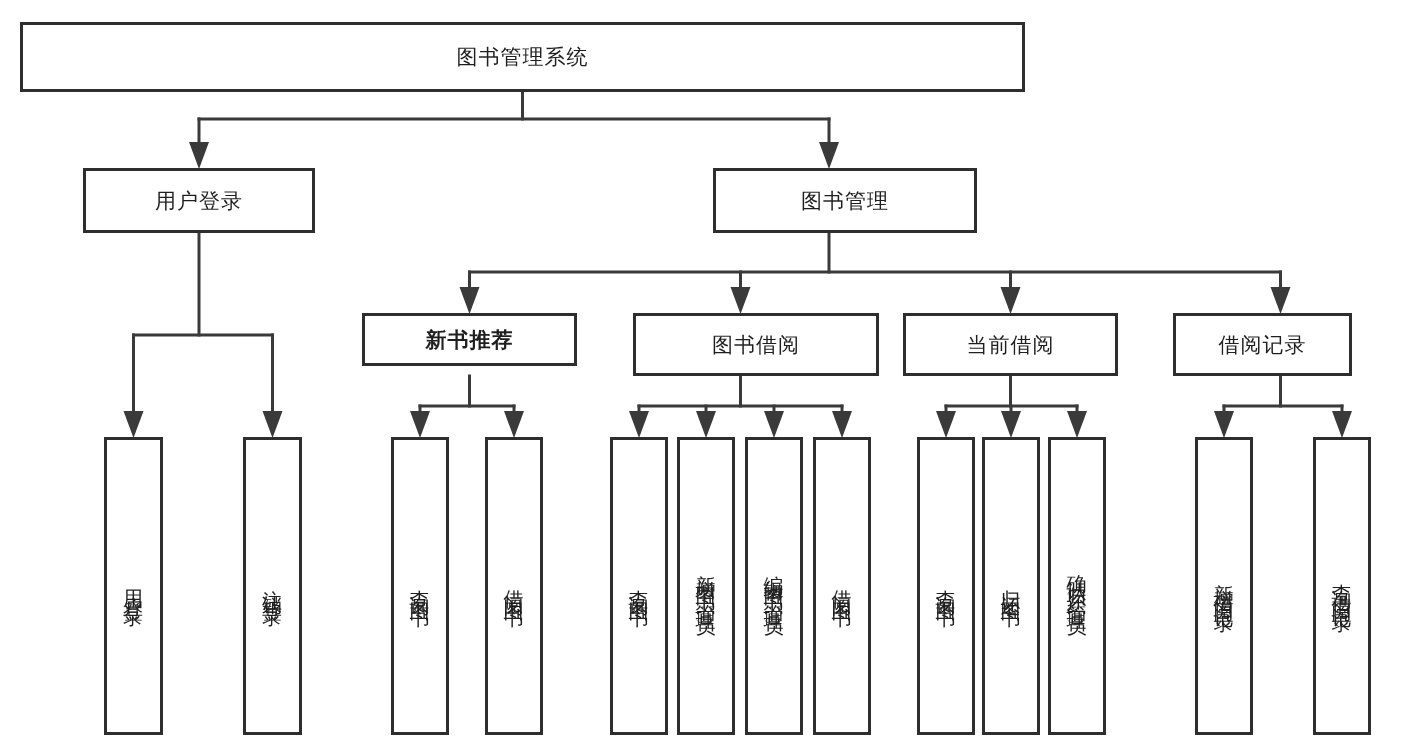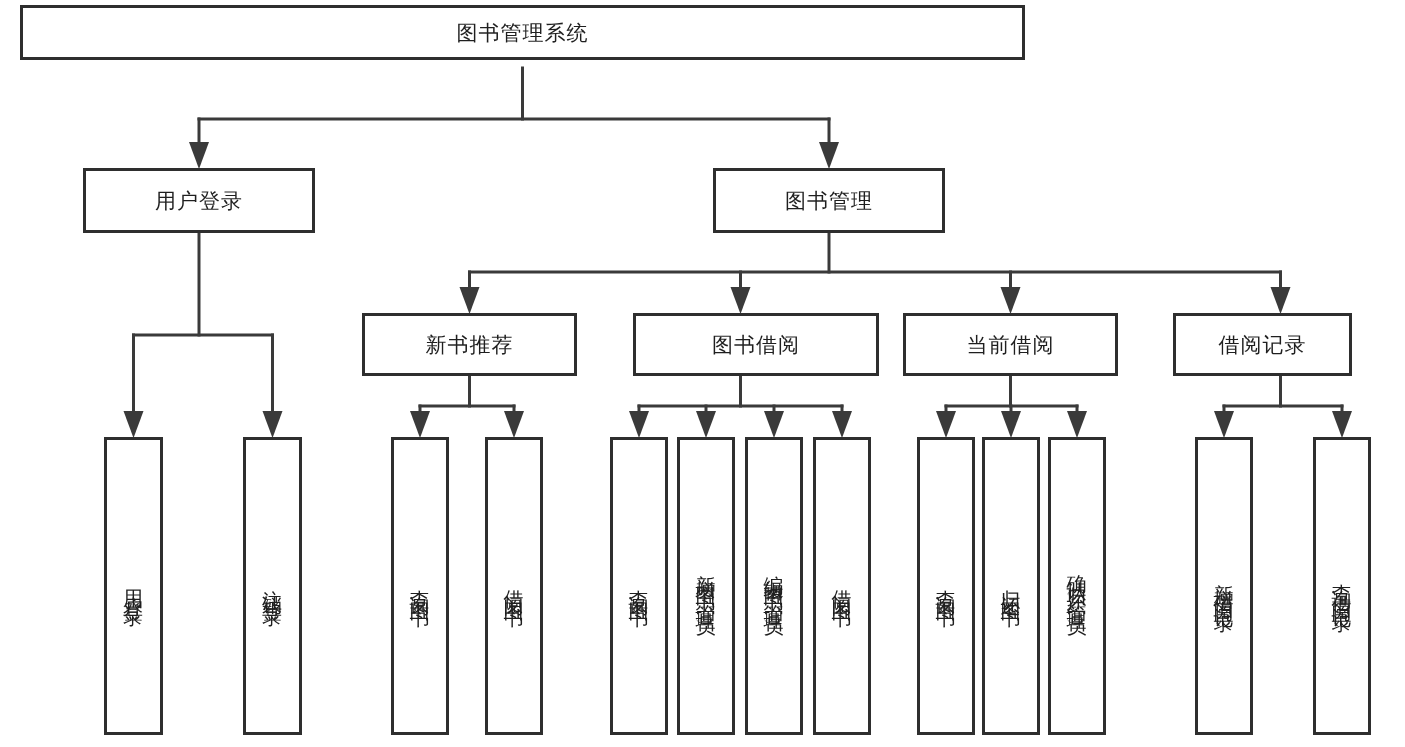--- a/index.html
+++ b/index.html
@@ -104,30 +104,30 @@
       <line x1="1077" y1="406" x2="1077" y2="415" stroke="#3a3a3a" stroke-width="3" stroke-linecap="square"></line>
       <polygon points="1067,411 1087,411 1077,438" fill="#3a3a3a"></polygon>
       <line x1="1280.5" y1="376" x2="1280.5" y2="406" stroke="#3a3a3a" stroke-width="3" stroke-linecap="square"></line>
       <line x1="1224" y1="406" x2="1342" y2="406" stroke="#3a3a3a" stroke-width="3" stroke-linecap="square"></line>
       <line x1="1224" y1="406" x2="1224" y2="415" stroke="#3a3a3a" stroke-width="3" stroke-linecap="square"></line>
       <polygon points="1214,411 1234,411 1224,438" fill="#3a3a3a"></polygon>
       <line x1="1342" y1="406" x2="1342" y2="415" stroke="#3a3a3a" stroke-width="3" stroke-linecap="square"></line>
       <polygon points="1332,411 1352,411 1342,438" fill="#3a3a3a"></polygon>
     </svg>
 
-<div class="node h" style="left: 20px; top: 5px; width: 1005px; height: 55px; align-items: center;">
+<div class="node h" style="left: 20px; top: 22px; width: 1005px; height: 70px; align-items: center;">
       <span class="lbl">图书管理系统</span>
     </div>
     <div class="node h" style="left: 83px; top: 168px; width: 232px; height: 65px;">
       <span class="lbl">用户登录</span>
     </div>
-    <div class="node h" style="left: 713px; top: 168px; width: 232px; height: 65px;">
+    <div class="node h" style="left: 713px; top: 168px; width: 264px; height: 65px;">
       <span class="lbl">图书管理</span>
     </div>
-    <div class="node h" style="left: 362px; top: 313px; width: 215px; height: 63px;">
+    <div class="node h" style="left: 362px; top: 313px; width: 215px; height: 53px; font-weight: bold;">
       <span class="lbl">新书推荐</span>
     </div>
     <div class="node h" style="left: 633px; top: 313px; width: 246px; height: 63px;">
       <span class="lbl">图书借阅</span>
     </div>
     <div class="node h" style="left: 903px; top: 313px; width: 215px; height: 63px;">
       <span class="lbl">当前借阅</span>
     </div>
     <div class="node h" style="left: 1173px; top: 313px; width: 179px; height: 63px;">
       <span class="lbl">借阅记录</span>

